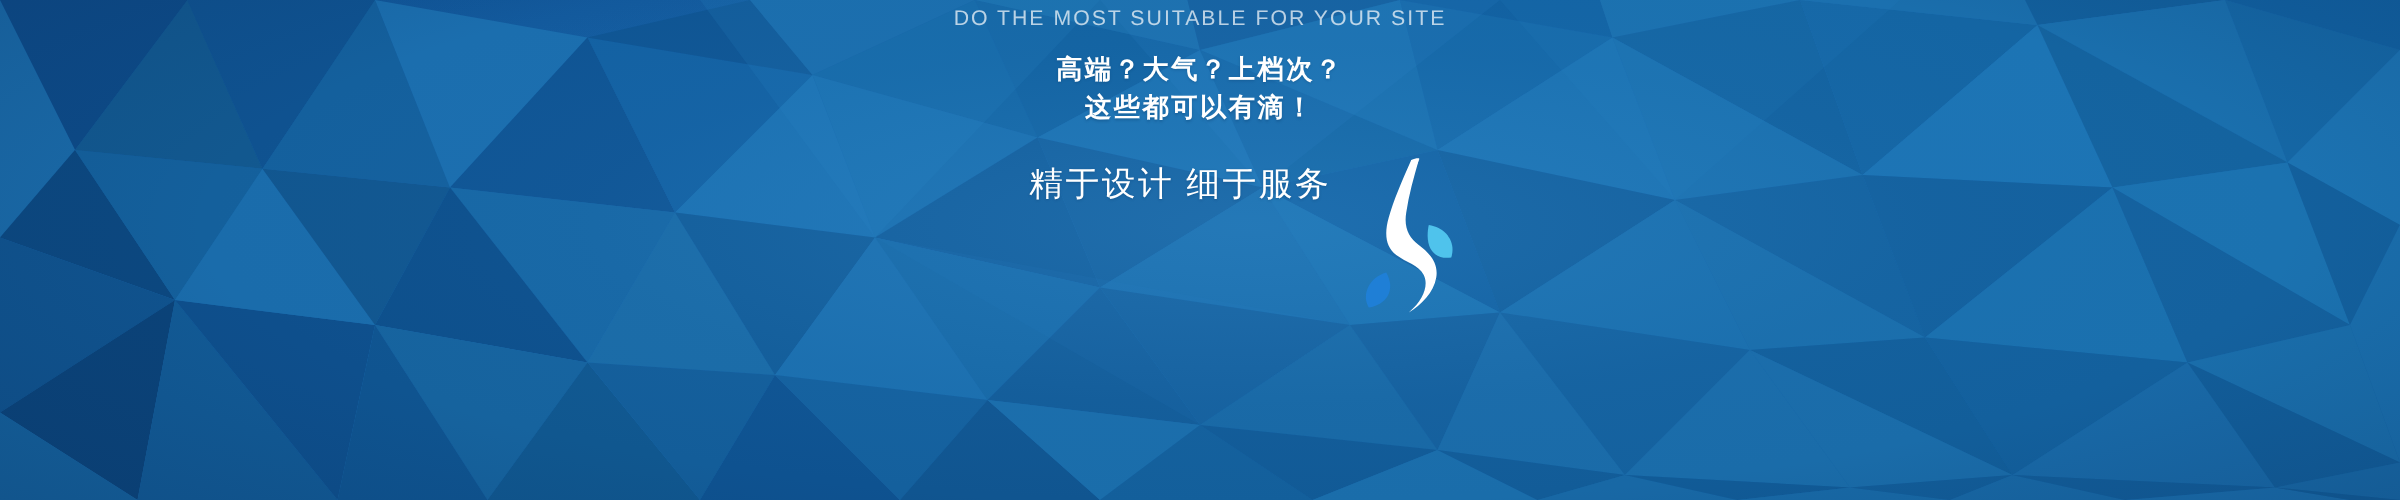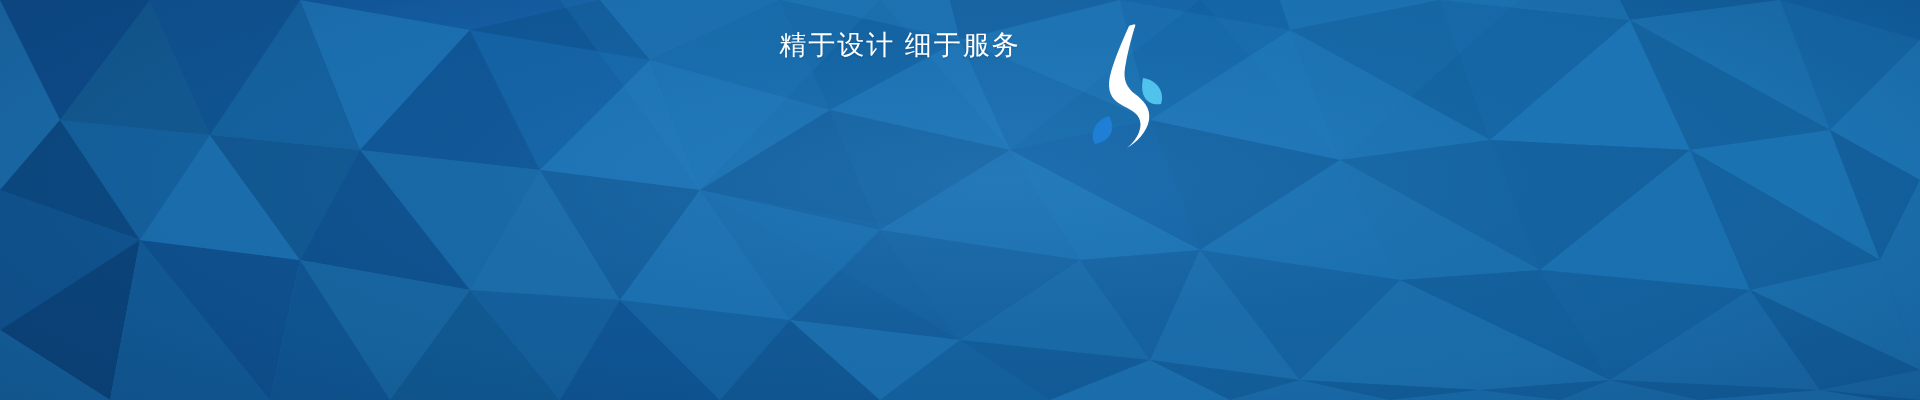--- a/index.html
+++ b/index.html
@@ -105,21 +105,21 @@
   .tagline {
     font-size: 27px;
     font-weight: normal;
     letter-spacing: 2px;
     color: #ffffff;
     white-space: nowrap;
     line-height: 1;
     padding-top: 10px;
     text-shadow: 0 1px 2px rgba(5,45,85,0.25);
   }
-  .tagline.left  { width: 330px; text-align: center; }
+  .tagline.left  { width: 330px; text-align: right; }
   .tagline.right { width: 330px; text-align: left; }
 
   .logo-wrap {
     width: 120px;
     height: 130px;
     display: flex;
     align-items: flex-start;
     justify-content: center;
     flex: 0 0 auto;
   }
@@ -245,21 +245,26 @@
       <polygon points="1200,0 1340,160 1520,0" fill="#2c86c9" opacity="0.12"></polygon>
       <polygon points="700,190 960,340 1080,260" fill="#2a84c6" opacity="0.10"></polygon>
     </g>
   </svg>
 
   <div id="vignette"></div>
 
   <div id="content">
 
 
-
+    <div class="sub-title-en">DO THE MOST SUITABLE FOR YOUR SITE</div>
+
+    <div class="slogan-block">
+      <p class="slogan-line">高端？大气？上档次？</p>
+      <p class="slogan-line">这些都可以有滴！</p>
+    </div>
 
     <div class="bottom-row">
 
       <div class="tagline left">精于设计 细于服务</div>
 
       <div class="logo-wrap">
         <svg width="120" height="130" viewBox="0 0 120 130">
 
           <path d="M64 4
                    C 56 22, 50 36, 46 50

